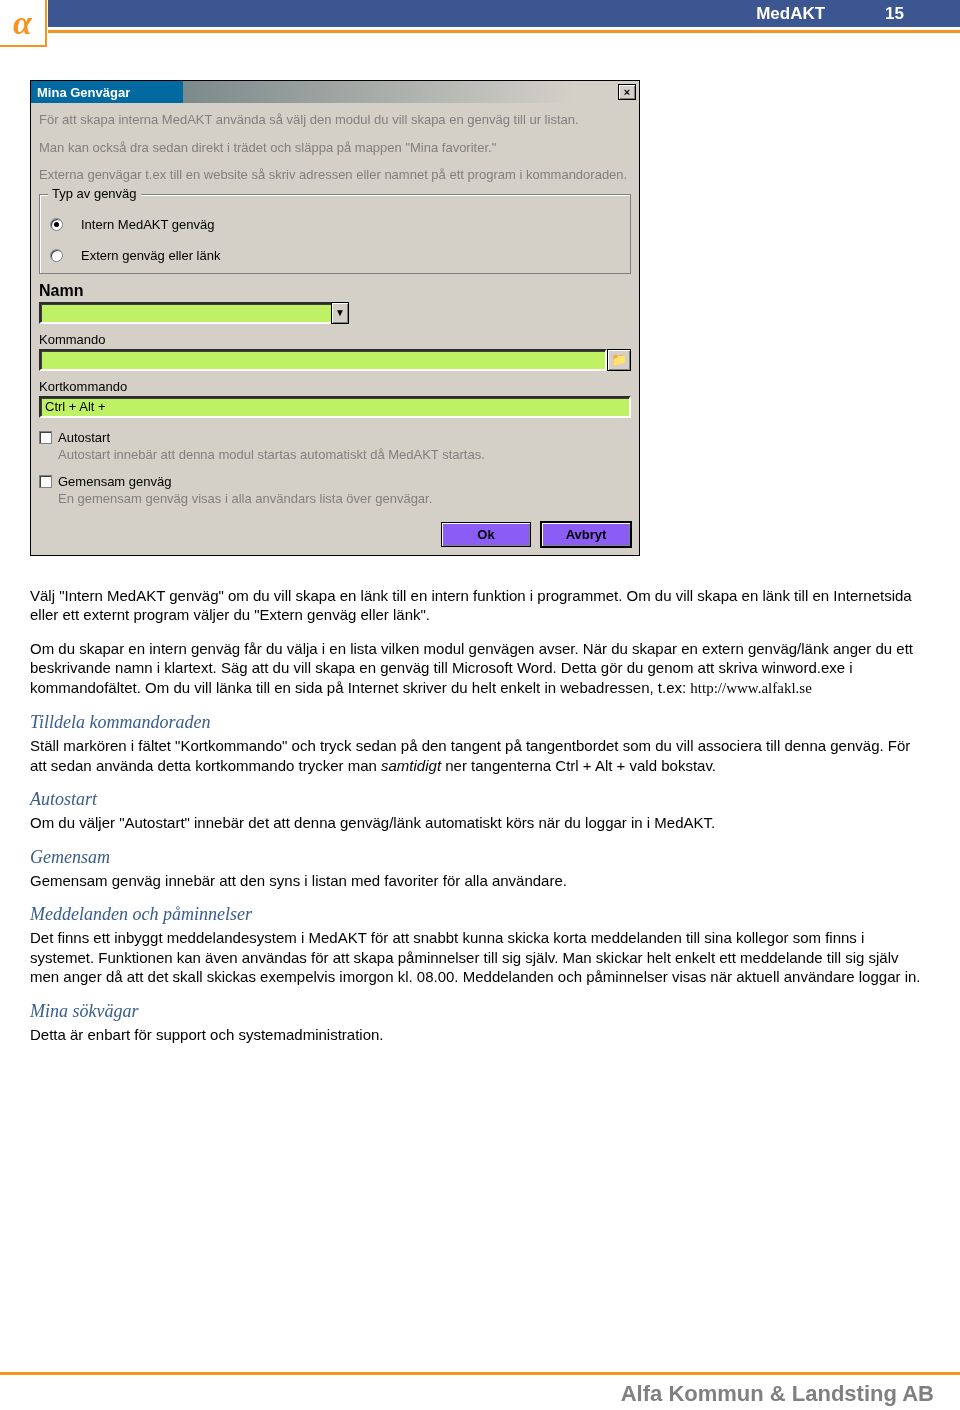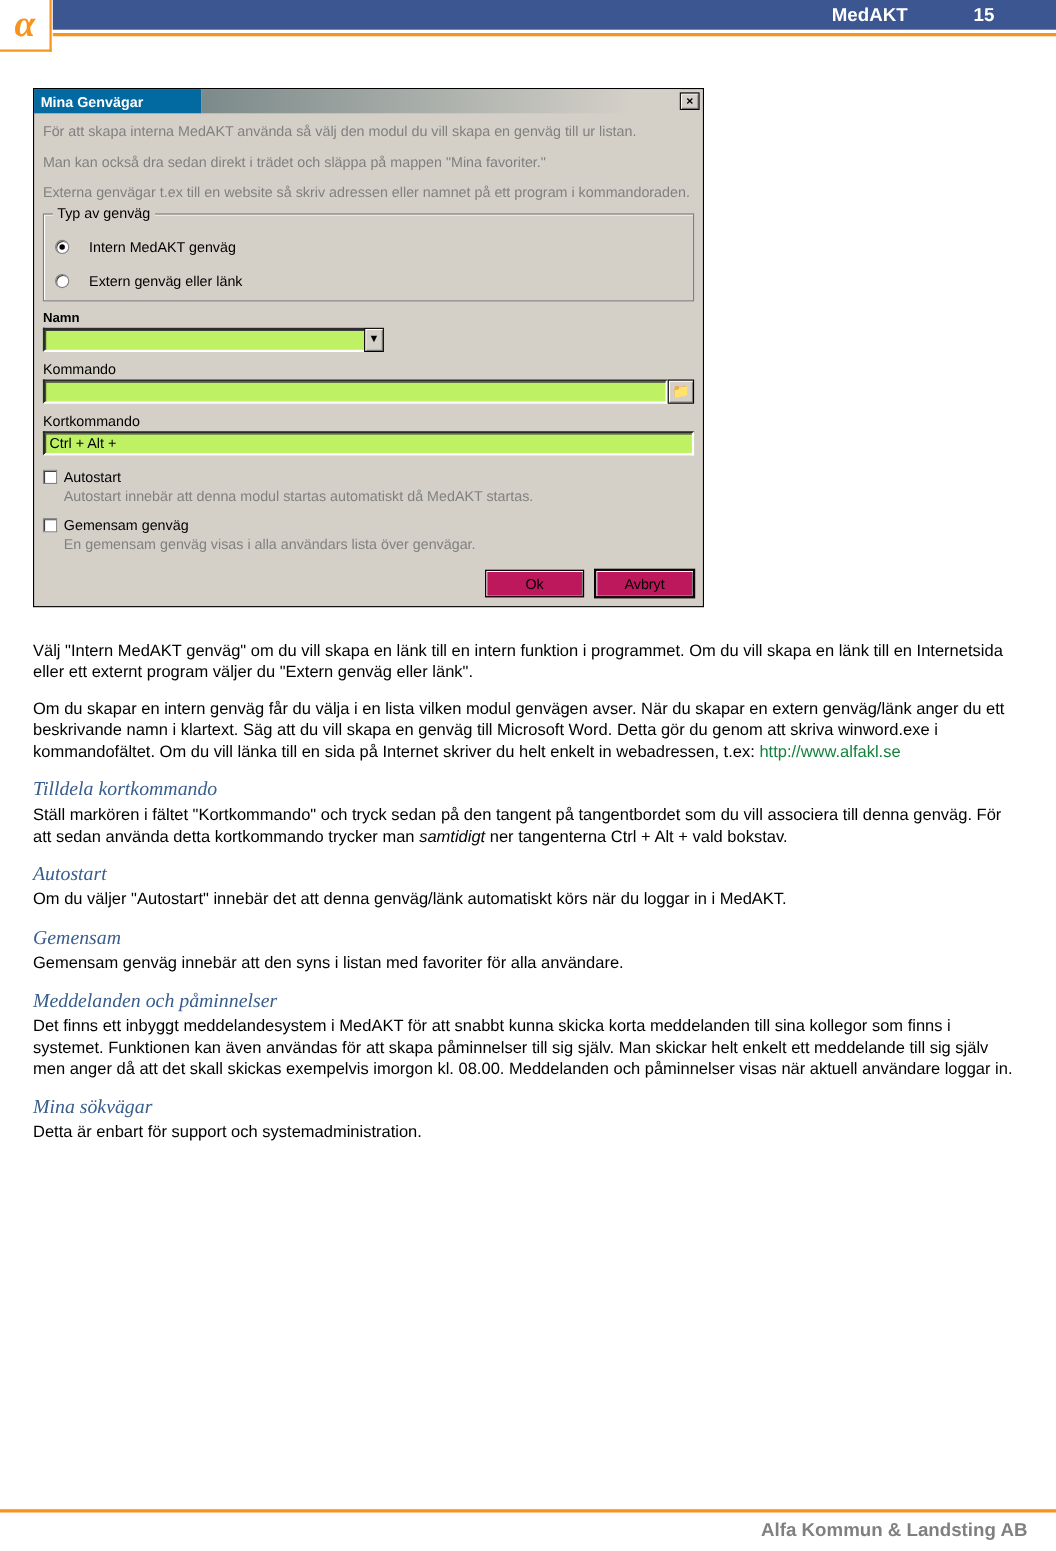--- a/index.html
+++ b/index.html
@@ -112,21 +112,21 @@
   .radio-row { display: flex; align-items: center; gap: 18px; margin-top: 16px; }
   .radio {
     width: 13px; height: 13px; border-radius: 50%;
     border: 1px solid #808080;
     box-shadow: inset 1px 1px 0 #404040, inset -1px -1px 0 #fff;
     background: #fff;
     display: flex; align-items: center; justify-content: center;
     cursor: pointer;
   }
   .radio .dot { width: 5px; height: 5px; border-radius: 50%; background: #000; }
-  .field-label { font-weight: bold; margin-top: 6px; margin-bottom: 2px; font-size: 12px; }
+  .field-label { font-weight: bold; margin-top: 6px; margin-bottom: 2px; font-size: 16px; }
   .field-label-plain { margin-top: 8px; margin-bottom: 2px; font-size: 13px; }
   .input-wrap { display: flex; align-items: stretch; }
   .text-input {
     height: 22px;
     background: #bef264;
     border: 2px inset #d4d0c8;
     border-top-color: #808080; border-left-color: #808080;
     border-bottom-color: #fff; border-right-color: #fff;
     box-shadow: inset 1px 1px 0 #404040;
     flex: 1;
@@ -159,57 +159,58 @@
     cursor: pointer;
   }
   .sub-desc { color: #808080; margin-left: 19px; margin-top: 2px; }
   .button-row {
     display: flex; justify-content: flex-end; gap: 10px;
     padding-top: 16px;
   }
   .win-button {
     width: 90px; height: 25px;
     border: 1px solid #000;
-    background: #be185d;
+    background: #8b5cf6;
     box-shadow: inset 1px 1px 0 #fff, inset -1px -1px 0 #808080;
     font-family: inherit; font-size: 13px;
     cursor: pointer;
     text-align: center;
     line-height: 23px;
+    font-weight: bold;
   }
   .win-button.default {
     box-shadow: 0 0 0 1px #000, inset 1px 1px 0 #fff, inset -1px -1px 0 #808080;
   }
   
   .body-text p { margin-bottom: 14px; line-height: 1.3; }
   .body-text .italic { font-style: italic; }
   .section-h {
     color: #385d8c;
     font-style: italic;
     font-family: Georgia, "Times New Roman", serif;
     font-weight: normal;
     font-size: 18px;
     margin-top: 12px;
     margin-bottom: 3px;
   }
-  .link { color: #15803d; }
+  .link { color: #000000; font-family: Liberation Serif, serif; }
   .footer {
     position: absolute;
     bottom: 0; left: 0; right: 0;
     height: 38px;
   }
   .footer-line {
     height: 3px; background: #f7941e;
   }
   .footer-text {
     text-align: right;
     color: #808080;
     font-weight: bold;
     padding: 6px 26px 0 0;
-    font-size: 17px;
+    font-size: 22px;
   }
 </style>
 </head>
 <body>
 
 <div class="page-header">
   <div class="header-bar">
     <span>MedAKT</span>
     <span>15</span>
   </div>
@@ -281,21 +282,21 @@
         <div class="win-button default">Avbryt</div>
       </div>
     </div>
   </div>
 
   <div class="body-text">
     <p>Välj "Intern MedAKT genväg" om du vill skapa en länk till en intern funktion i programmet. Om du vill skapa en länk till en Internetsida eller ett externt program väljer du "Extern genväg eller länk".</p>
     <p>
       <span>Om du skapar en intern genväg får du välja i en lista vilken modul genvägen avser. När du skapar en extern genväg/länk anger du ett beskrivande namn i klartext. Säg att du vill skapa en genväg till Microsoft Word. Detta gör du genom att skriva winword.exe i kommandofältet. Om du vill länka till en sida på Internet skriver du helt enkelt in webadressen, t.ex: </span><span class="link">http://www.alfakl.se</span>
     </p>
-    <div class="section-h">Tilldela kortkommando</div>
+    <div class="section-h">Tilldela kommandoraden</div>
     <p>
       <span>Ställ markören i fältet "Kortkommando" och tryck sedan på den tangent på tangentbordet som du vill associera till denna genväg. För att sedan använda detta kortkommando trycker man </span><span class="italic">samtidigt</span><span> ner tangenterna Ctrl + Alt + vald bokstav.</span>
     </p>
     <div class="section-h">Autostart</div>
     <p>Om du väljer "Autostart" innebär det att denna genväg/länk automatiskt körs när du loggar in i MedAKT.</p>
     <div class="section-h">Gemensam</div>
     <p>Gemensam genväg innebär att den syns i listan med favoriter för alla användare.</p>
     <div class="section-h">Meddelanden och påminnelser</div>
     <p>Det finns ett inbyggt meddelandesystem i MedAKT för att snabbt kunna skicka korta meddelanden till sina kollegor som finns i systemet. Funktionen kan även användas för att skapa påminnelser till sig själv. Man skickar helt enkelt ett meddelande till sig själv men anger då att det skall skickas exempelvis imorgon kl. 08.00. Meddelanden och påminnelser visas när aktuell användare loggar in.</p>
     <div class="section-h">Mina sökvägar</div>

